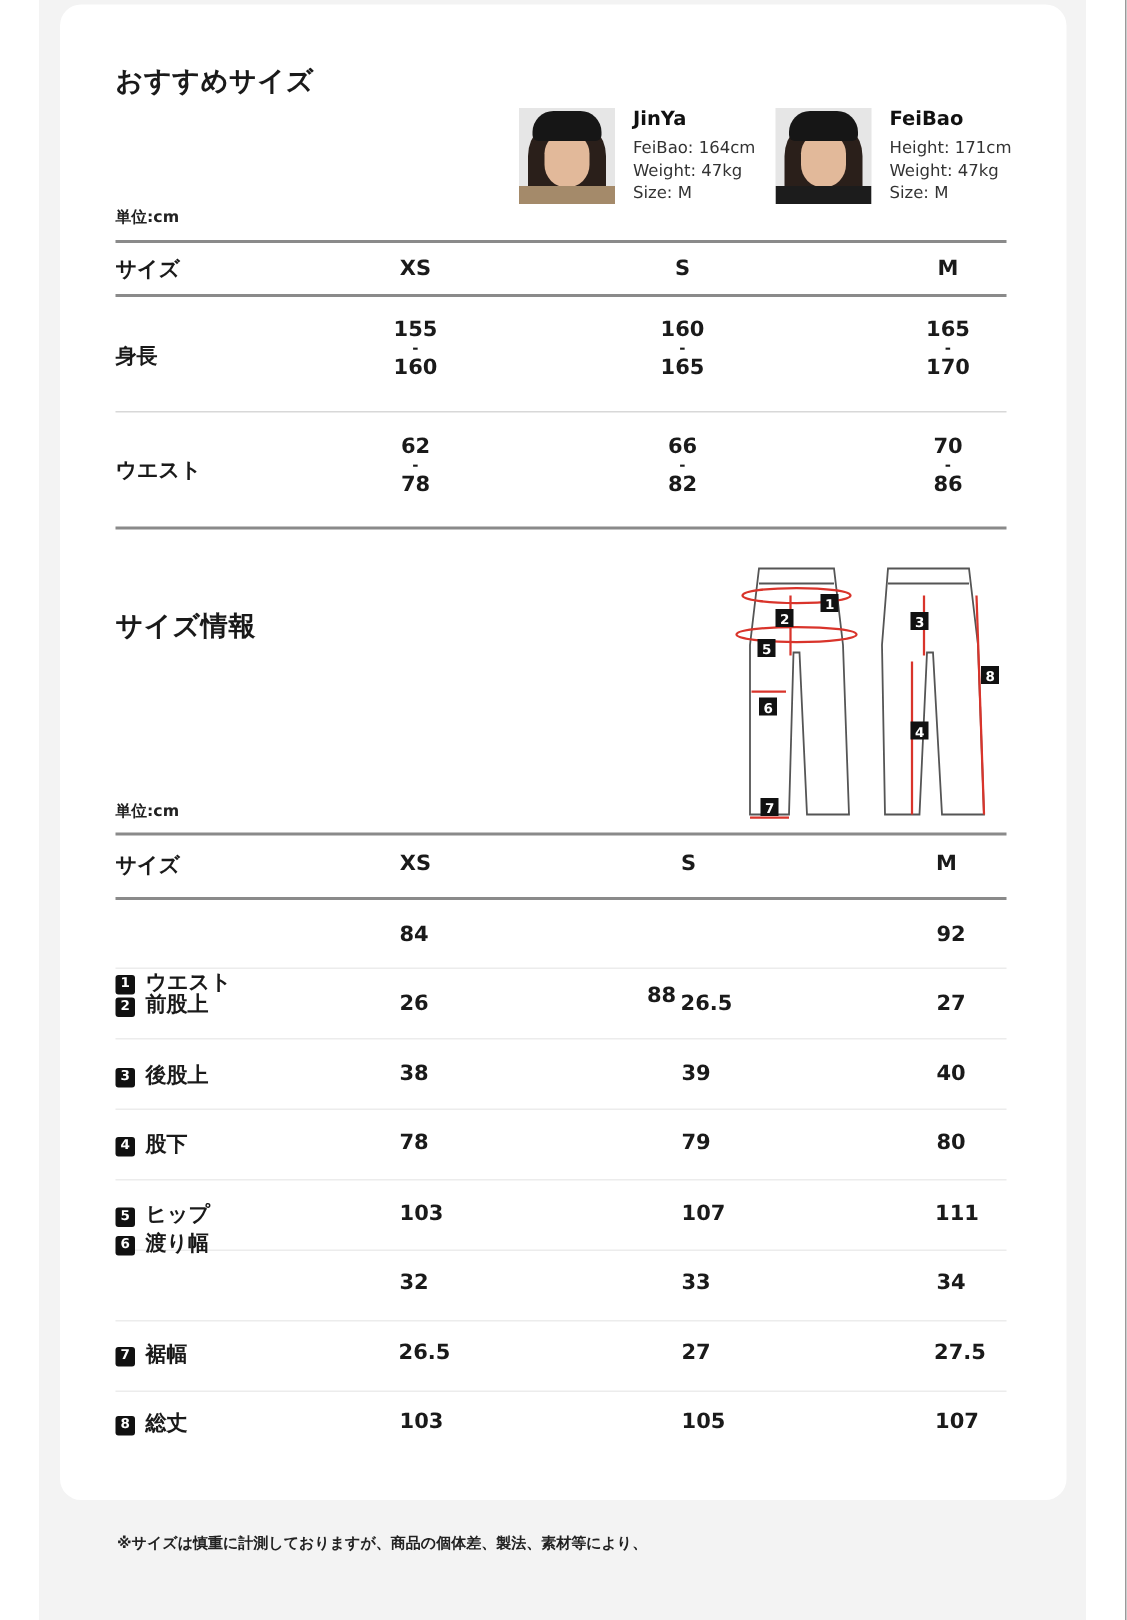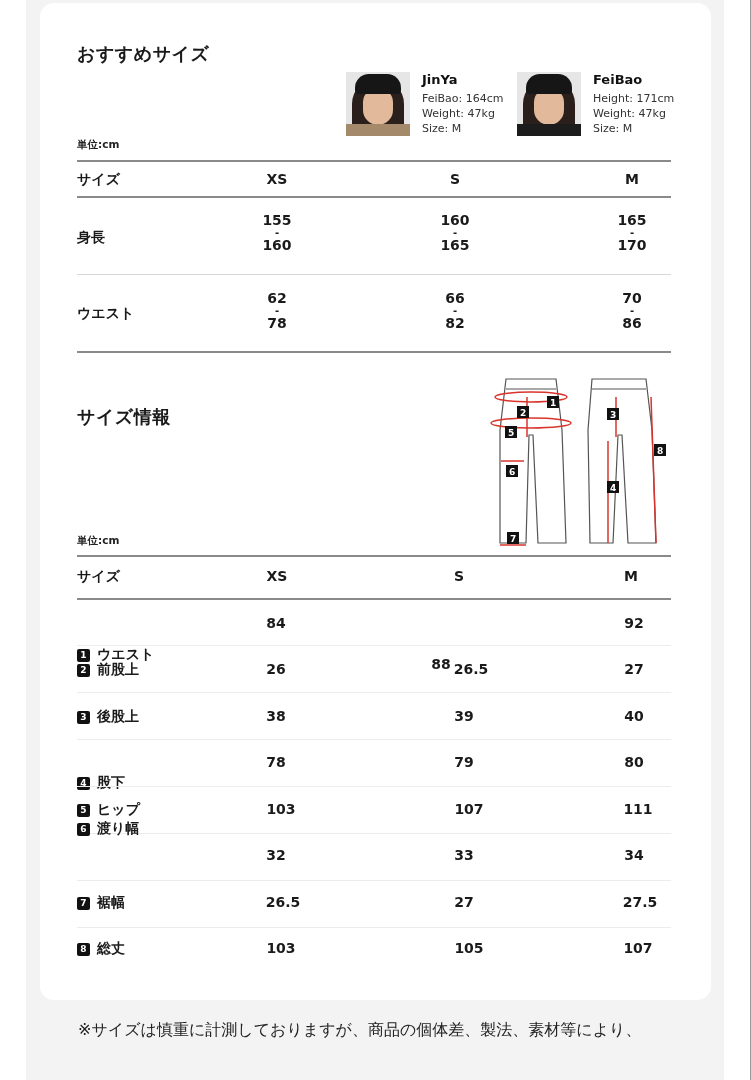--- a/index.html
+++ b/index.html
@@ -30,21 +30,21 @@
   .rule { position:absolute; left:77px; width:594px; height:2px; background:#8a8a8a; }
   .thin { position:absolute; left:77px; width:594px; height:1px; background:#ececec; }
   .cell { position:absolute; font-size:14px; font-weight:bold; transform:translateX(-50%); text-align:center; }
   .label { position:absolute; font-size:14px; font-weight:bold; }
   .range { position:absolute; transform:translateX(-50%); text-align:center; font-size:14px; font-weight:bold; line-height:15px; }
   .range .dash { font-size:10px; line-height:10px; height:10px; }
   .num-badge {
     display:inline-block; width:13px; height:13px; background:#111; color:#fff; border-radius:2px;
     font-size:9px; line-height:13px; text-align:center; margin-right:7px; vertical-align:1px;
   }
-  .note { position:absolute; left:78px; top:1019px; font-size:16px; line-height:21px; font-weight:normal; color:#222; }
+  .note { position:absolute; left:78px; top:1019px; font-size:10px; line-height:21px; font-weight:bold; color:#222; }
   .diagram { position:absolute; left:486px; top:375px; width:190px; height:175px; }
 </style>
 </head>
 <body>
 
 <div class="panel"></div>
 <div class="edge-line"></div>
 
 <div class="card"></div>
 
@@ -188,21 +188,21 @@
   <div class="thin" style="top:692px;"></div>
 </div>
 <div>
   <div class="label" style="left:77px;top:708px;"><span class="num-badge">3</span><span>後股上</span></div>
   <div class="cell" style="left:276px;top:708px;">38</div>
   <div class="cell" style="left:464px;top:708px;">39</div>
   <div class="cell" style="left:634px;top:708px;">40</div>
   <div class="thin" style="top:739px;"></div>
 </div>
 <div>
-  <div class="label" style="left:77px;top:754px;margin-top:20px;"><span class="num-badge">4</span><span>股下</span></div>
+  <div class="label" style="left:77px;top:754px;"><span class="num-badge">4</span><span>股下</span></div>
   <div class="cell" style="left:276px;top:754px;">78</div>
   <div class="cell" style="left:464px;top:754px;">79</div>
   <div class="cell" style="left:634px;top:754px;">80</div>
   <div class="thin" style="top:786px;"></div>
 </div>
 <div>
   <div class="label" style="left:77px;top:801px;"><span class="num-badge">5</span><span>ヒップ</span></div>
   <div class="cell" style="left:281px;top:801px;">103</div>
   <div class="cell" style="left:469px;top:801px;">107</div>
   <div class="cell" style="left:638px;top:801px;">111</div>

